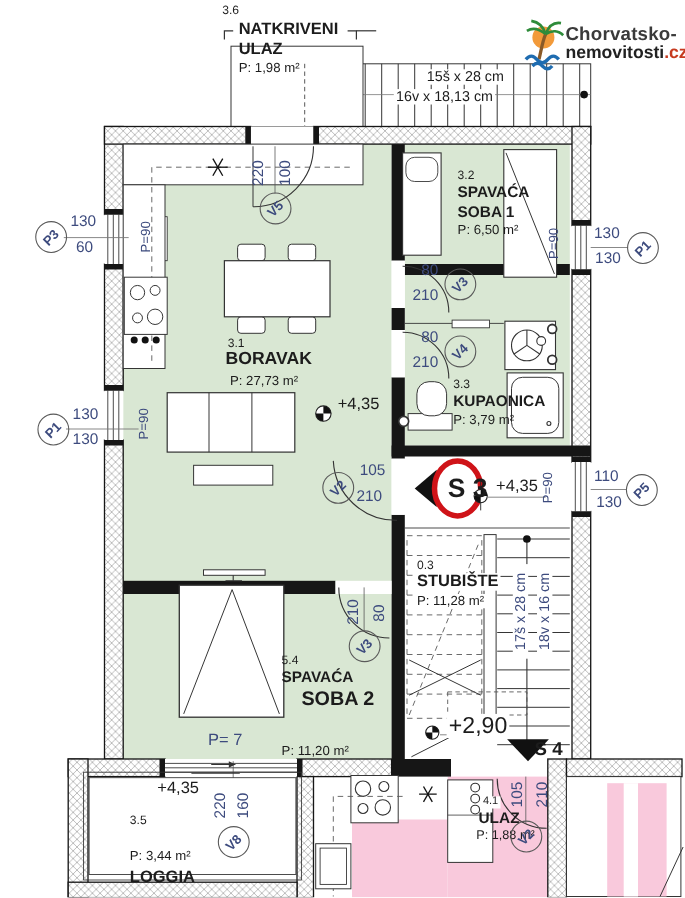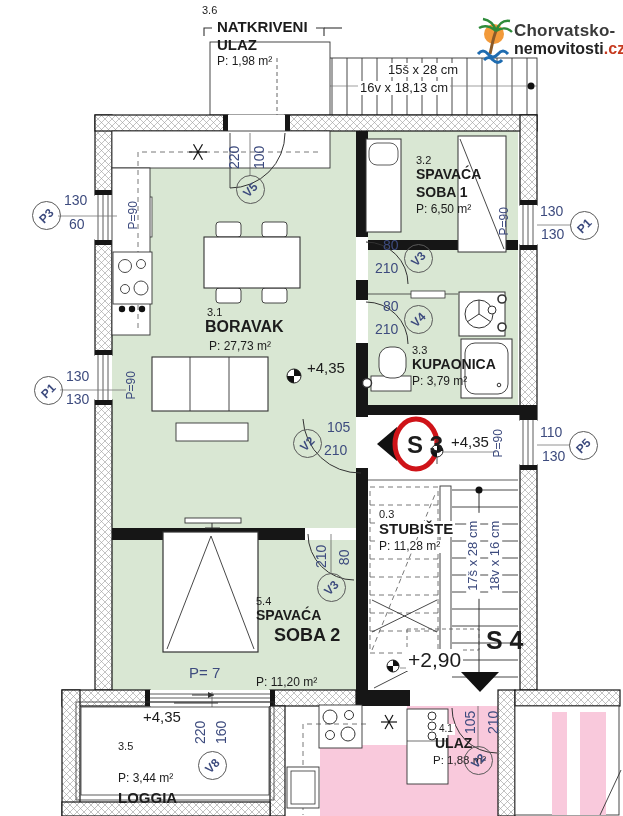--- a/index.html
+++ b/index.html
@@ -415,21 +415,21 @@
 <div class="t dim rot" style="left:478px;top:437px;width:40px;font-size:12px;">P=90</div>
 <div class="t dim" style="left:540px;top:425px;font-size:14px;">110</div>
 <div class="t dim" style="left:542px;top:449px;font-size:14px;">130</div>
 
 <div class="t bgw" style="left:377px;top:509px;font-size:11px;">0.3</div>
 <div class="t b bgw" style="left:377px;top:521px;font-size:15px;">STUBIŠTE</div>
 <div class="t bgw" style="left:377px;top:540px;font-size:12px;">P: 11,28 m²</div>
 <div class="t dim rot bgw" style="left:430px;top:549px;width:82px;font-size:13px;">17š x 28 cm</div>
 <div class="t dim rot bgw" style="left:452px;top:549px;width:82px;font-size:13px;">18v x 16 cm</div>
 <div class="t bgw" style="left:406px;top:649px;font-size:21px;text-align:right;">+2,90</div>
-<div class="t b ctr" style="left:462px;top:627px;width:38px;font-size:25px;">S 4</div>
+<div class="t b ctr" style="left:462px;top:672px;width:38px;font-size:17px;">S 4</div>
 
 <div class="t" style="left:256px;top:596px;font-size:11px;">5.4</div>
 <div class="t b" style="left:256px;top:608px;font-size:14px;">SPAVAĆA</div>
 <div class="t b" style="left:238px;top:626px;font-size:18px;margin-left:36px;">SOBA 2</div>
 <div class="t" style="left:256px;top:676px;font-size:12px;">P: 11,20 m²</div>
 <div class="t dim" style="left:189px;top:665px;font-size:15px;">P= 7</div>
 
 <div class="t" style="left:143px;top:709px;font-size:15px;"></div>
 <div class="t" style="left:143px;top:709px;font-size:15px;">+4,35</div>
 <div class="t" style="left:118px;top:741px;font-size:11px;">3.5</div>

